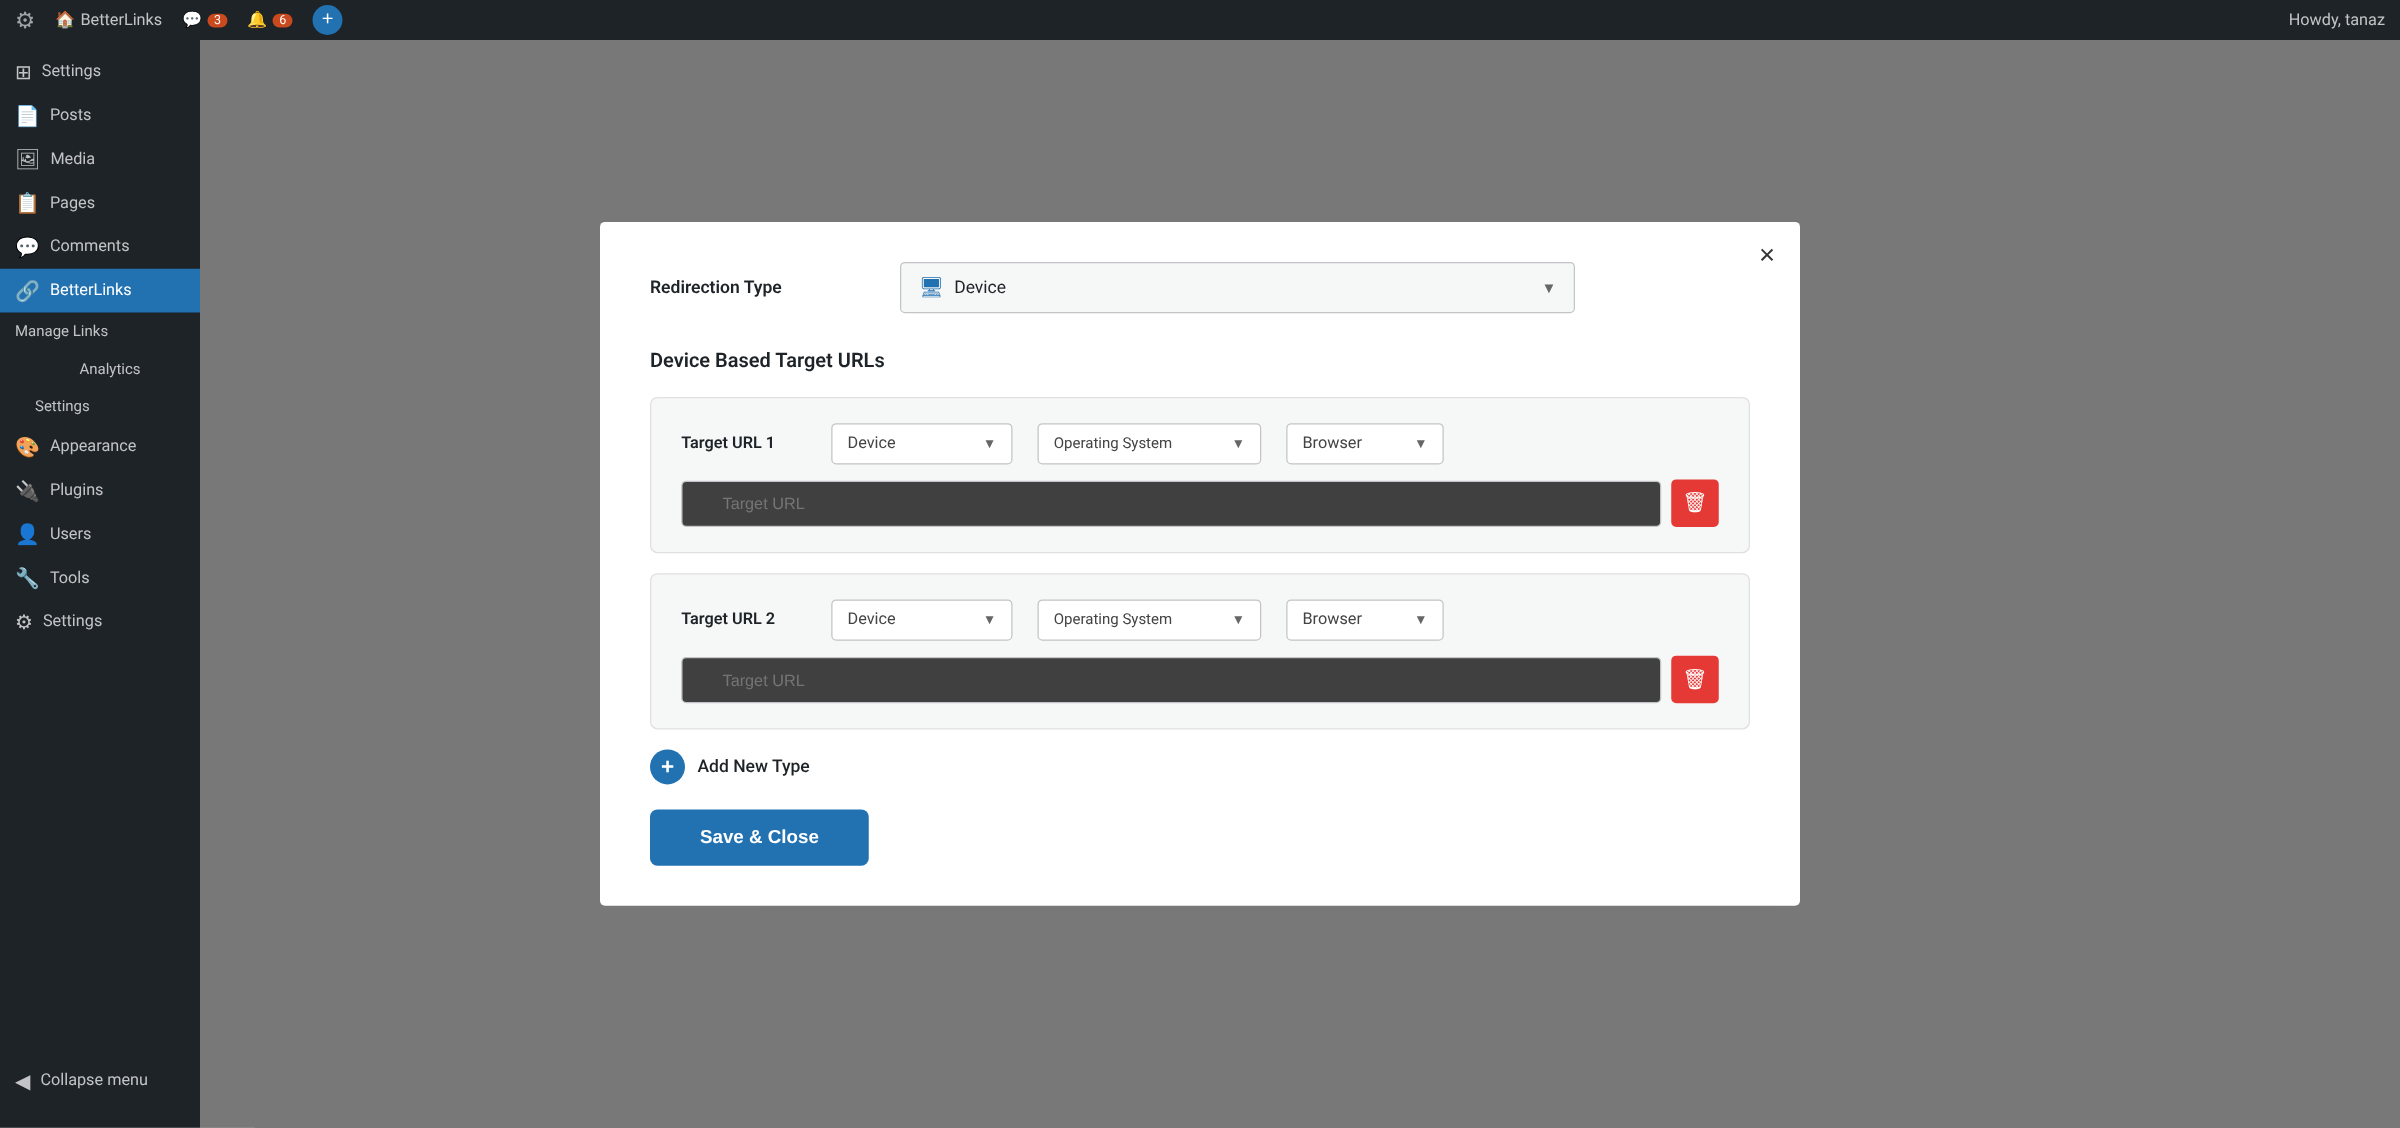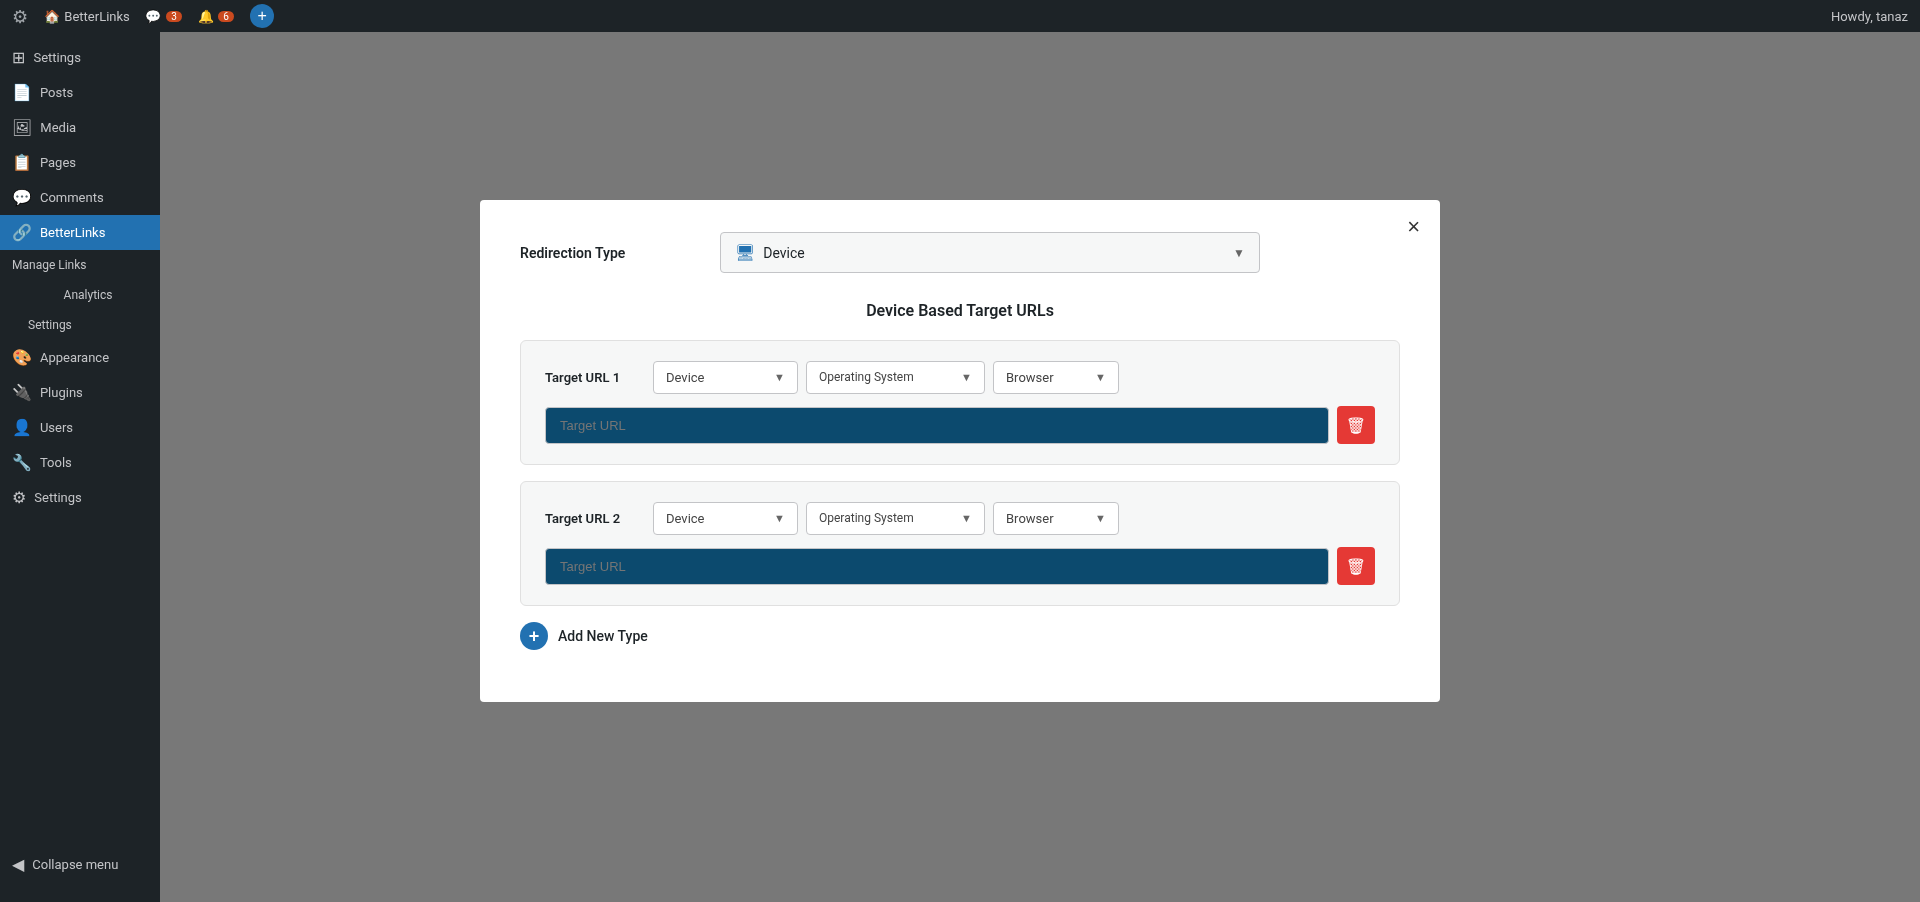--- a/index.html
+++ b/index.html
@@ -178,35 +178,34 @@
       color: #2271b1;
       font-size: 16px;
     }
 
     
     .section-title {
       font-size: 16px;
       font-weight: 600;
       color: #1d2327;
       margin-bottom: 20px;
-      text-align: center;
     }
 
     
     .target-card {
       background: #f6f7f7;
       border: 1px solid #e0e0e0;
       border-radius: 6px;
       padding: 20px 24px;
       margin-bottom: 16px;
     }
     .target-card-row {
       display: flex;
       align-items: center;
-      gap: 8px;
+      gap: 20px;
       margin-bottom: 12px;
     }
     .target-label {
       font-size: 13px;
       font-weight: 600;
       color: #1d2327;
       min-width: 100px;
     }
     .filter-dropdown {
       display: flex;
@@ -231,24 +230,24 @@
 
     .target-url-row {
       display: flex;
       align-items: center;
       gap: 8px;
     }
     .target-url-input {
       flex: 1;
       border: 1px solid #c3c4c7;
       border-radius: 4px;
-      padding: 10px 14px;
+      padding: 10px 32px;
       font-size: 13px;
       color: #aaa;
-      background: #0c4a6e;
+      background: #404040;
     }
     .delete-btn {
       background: #e53935;
       border: none;
       border-radius: 4px;
       width: 38px;
       height: 38px;
       display: flex;
       align-items: center;
       justify-content: center;
@@ -469,15 +468,16 @@
         </div>
       </div>
 
     </div>
 
     <div class="add-link-row">
       <button class="add-link-btn">+</button>
       <span class="add-link-text">Add New Type</span>
     </div>
 
+    <button class="save-close-btn">Save &amp; Close</button>
 
   </div>
 </div>
 
 </body></html>

